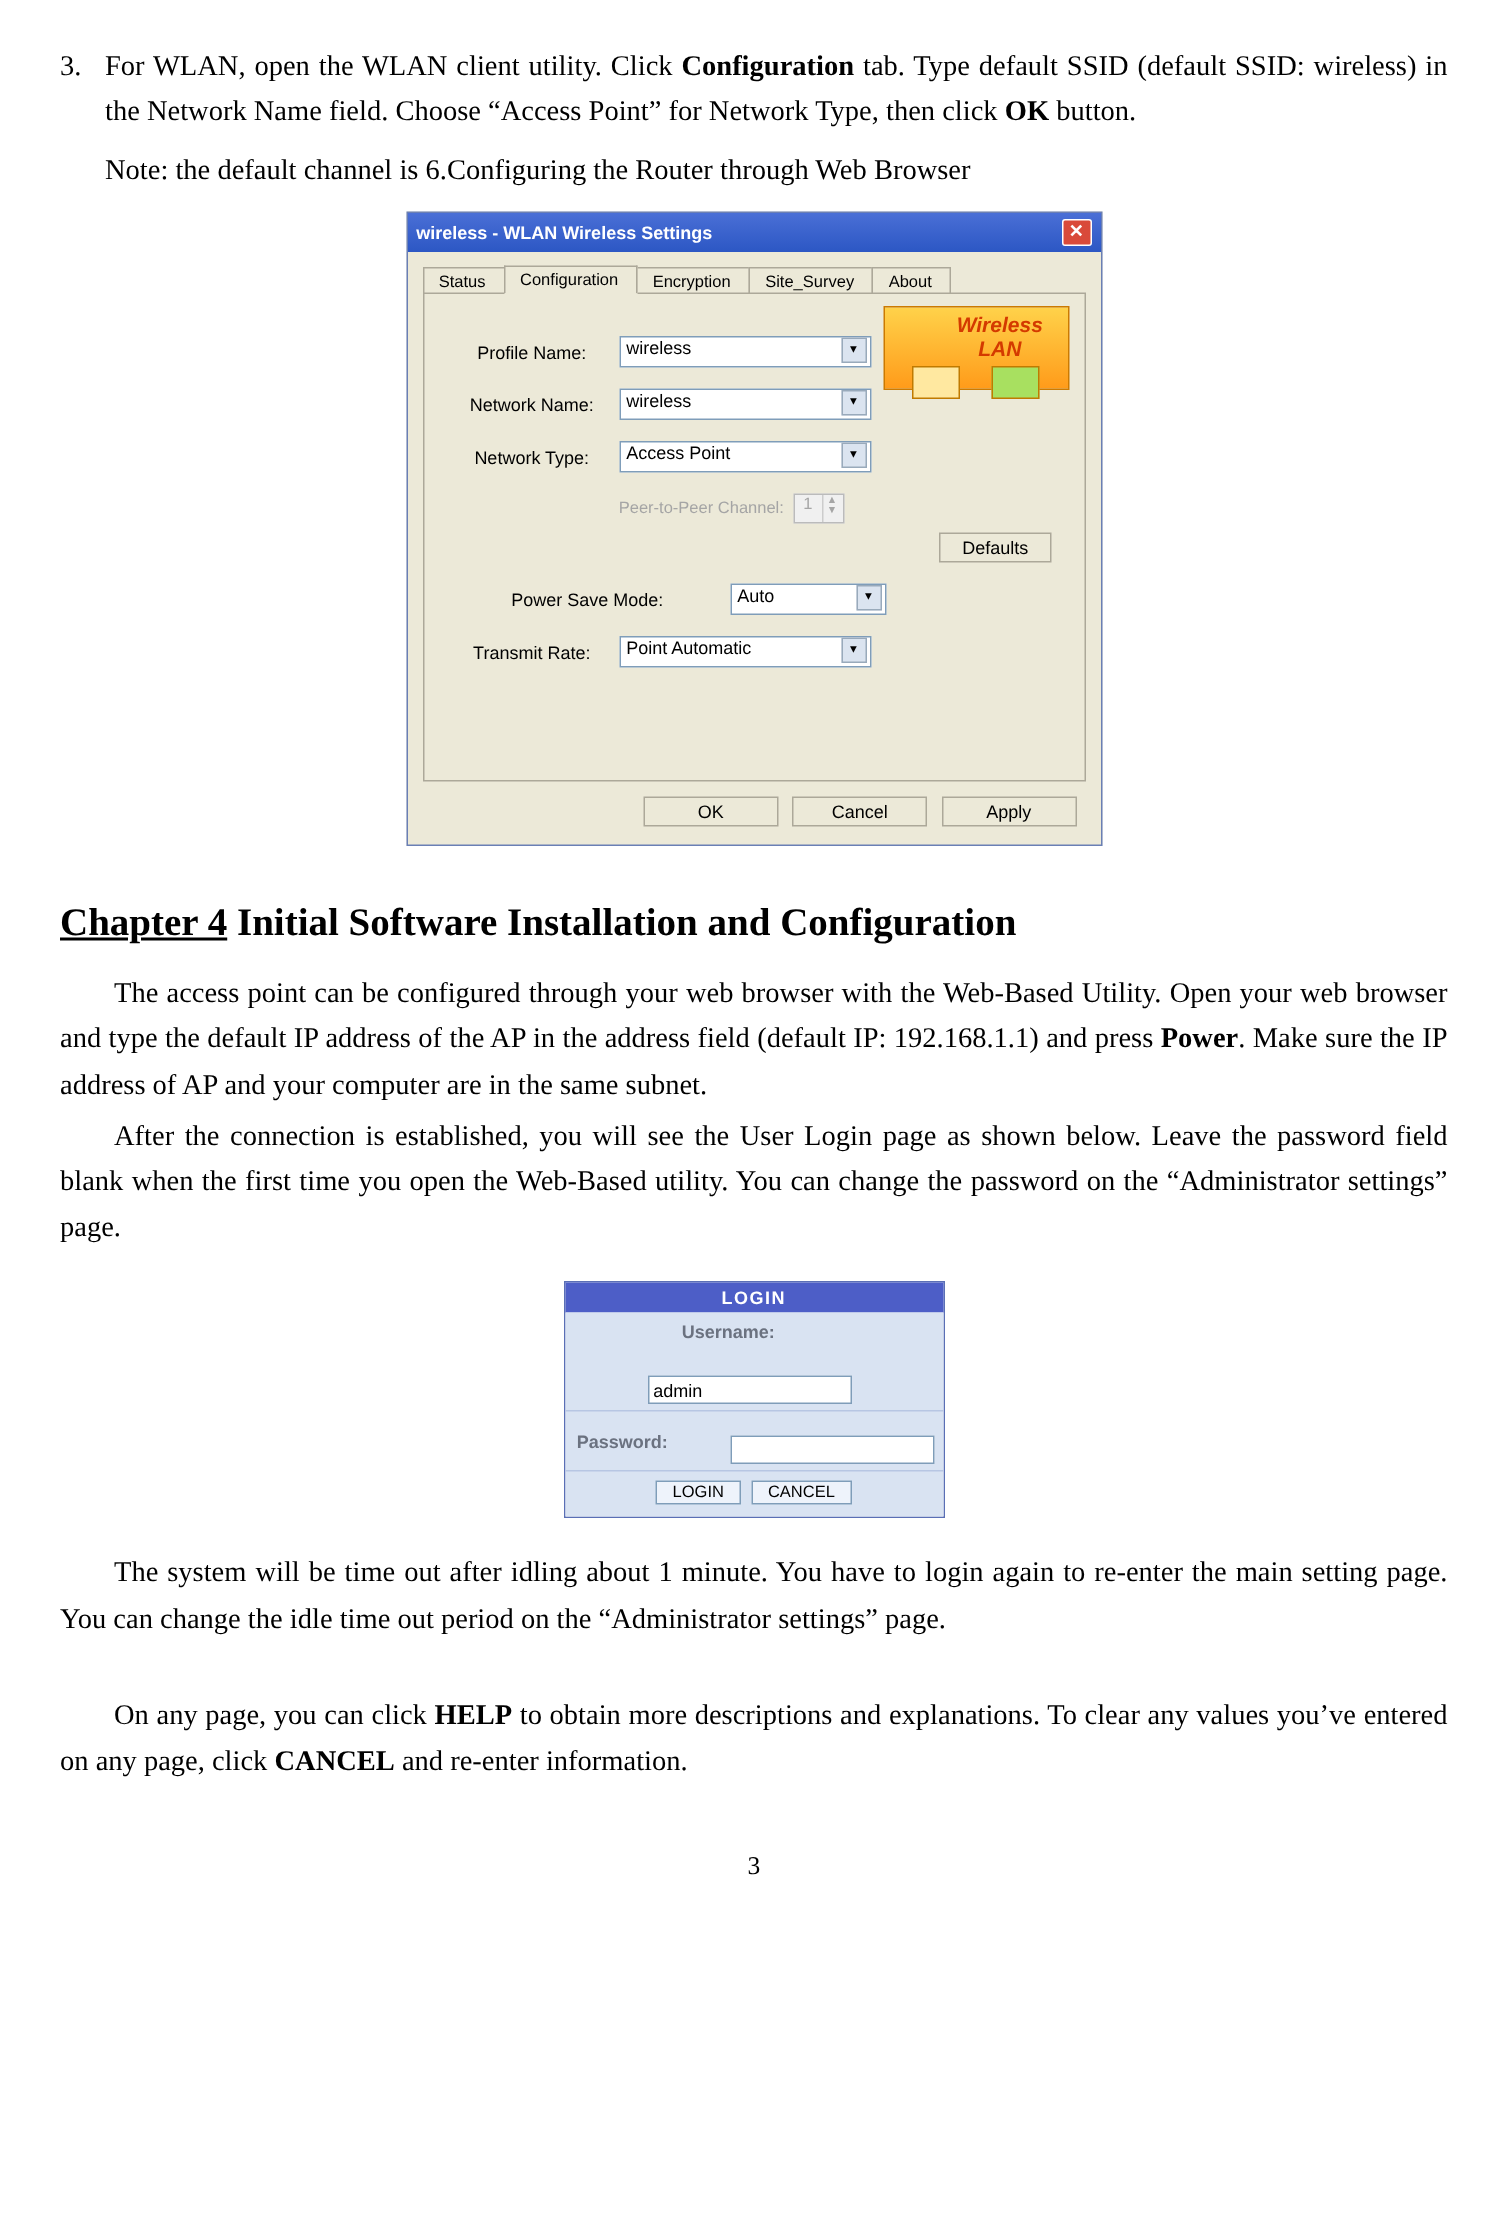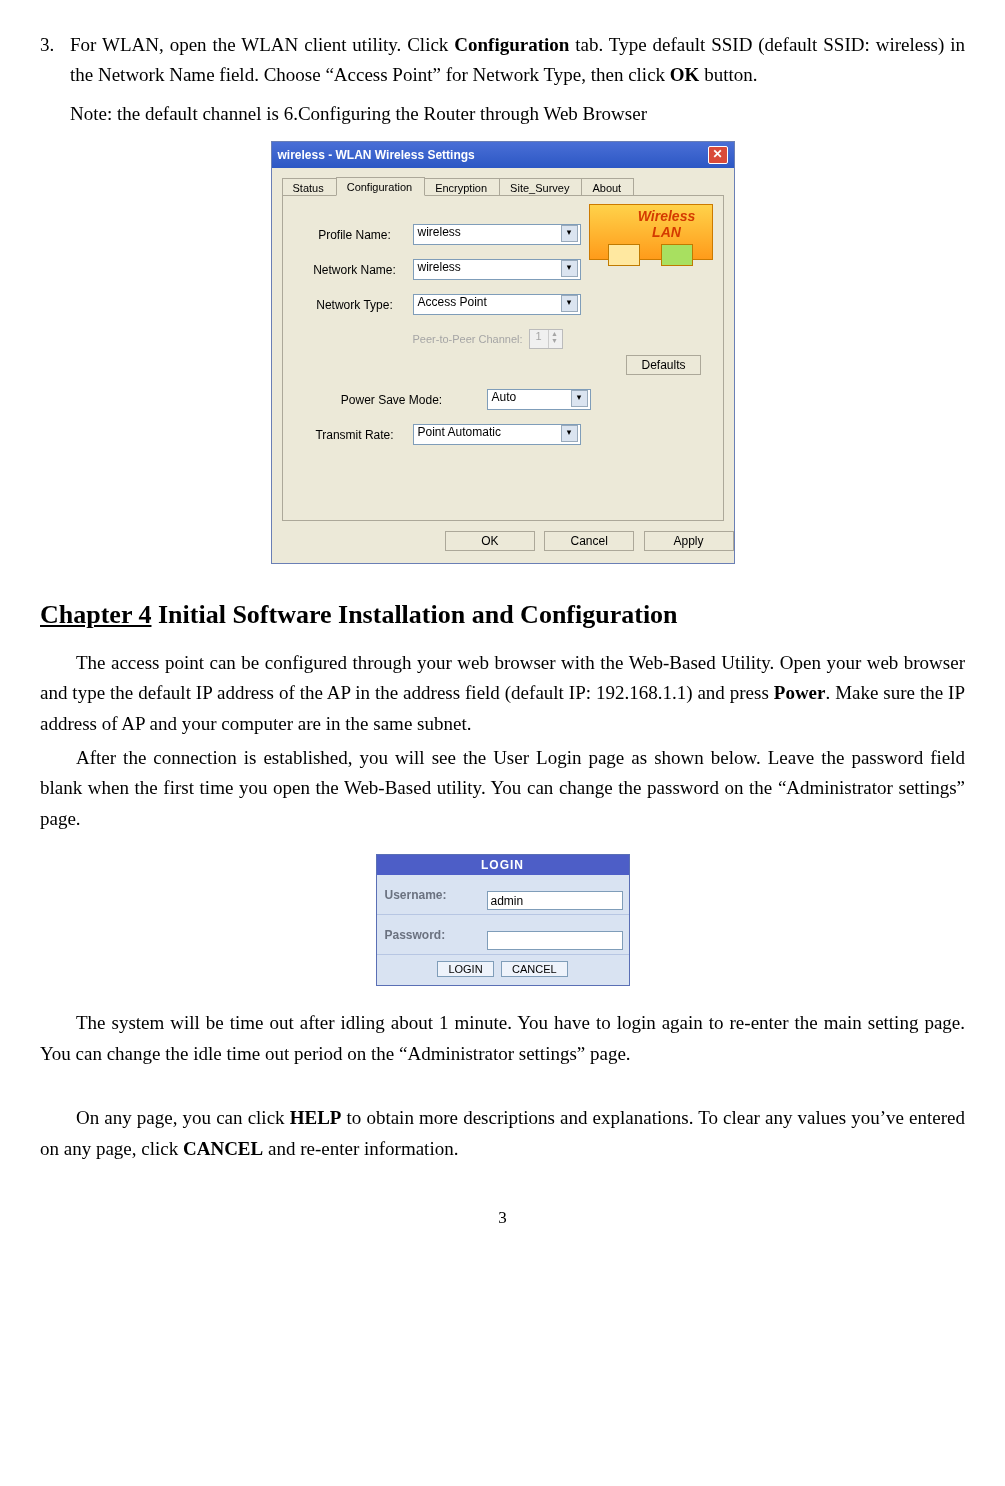--- a/index.html
+++ b/index.html
@@ -125,21 +125,21 @@
     .spinner .num { width: 18px; text-align: center; }
     .spinner .arrows { width: 12px; font-size: 7px; line-height: 7px; border-left: 1px solid #ccc; }
     .btn {
       border: 1px solid #aca899;
       background: #ece9d8;
       padding: 2px 14px;
       font-size: 12px;
       display: inline-block;
     }
     .defaults-wrap { text-align: right; margin: 6px 8px 10px 0; }
-    .dlg-buttons { text-align: right; padding: 0 0 12px 0; }
+    .dlg-buttons { text-align: right; padding: 0 16px 12px 0; }
     .dlg-buttons .btn { margin-left: 6px; width: 60px; text-align: center; }
 
     
     .login-panel {
       width: 252px;
       margin: 20px auto 22px auto;
       border: 1px solid #5a6fb5;
       font-family: Tahoma, Arial, sans-serif;
       font-size: 12px;
       line-height: normal;
@@ -150,21 +150,21 @@
       text-align: center;
       font-weight: bold;
       letter-spacing: 1px;
       padding: 3px 0;
     }
     .login-body {
       background: #d9e3f2;
       padding: 0;
     }
     .lrow { display: flex; align-items: center; border-top: 1px solid #b7c6e3; }
-    .lrow:first-child { border-top: none; }
+    .lrow:first-child { border-top: none; flex-direction: column; }
     .lrow .llabel {
       width: 100px;
       padding: 6px 4px 6px 8px;
       color: #6b7280;
       font-weight: bold;
     }
     .lrow .lfield {
       flex: 1;
       padding: 16px 6px 4px 0;
     }

